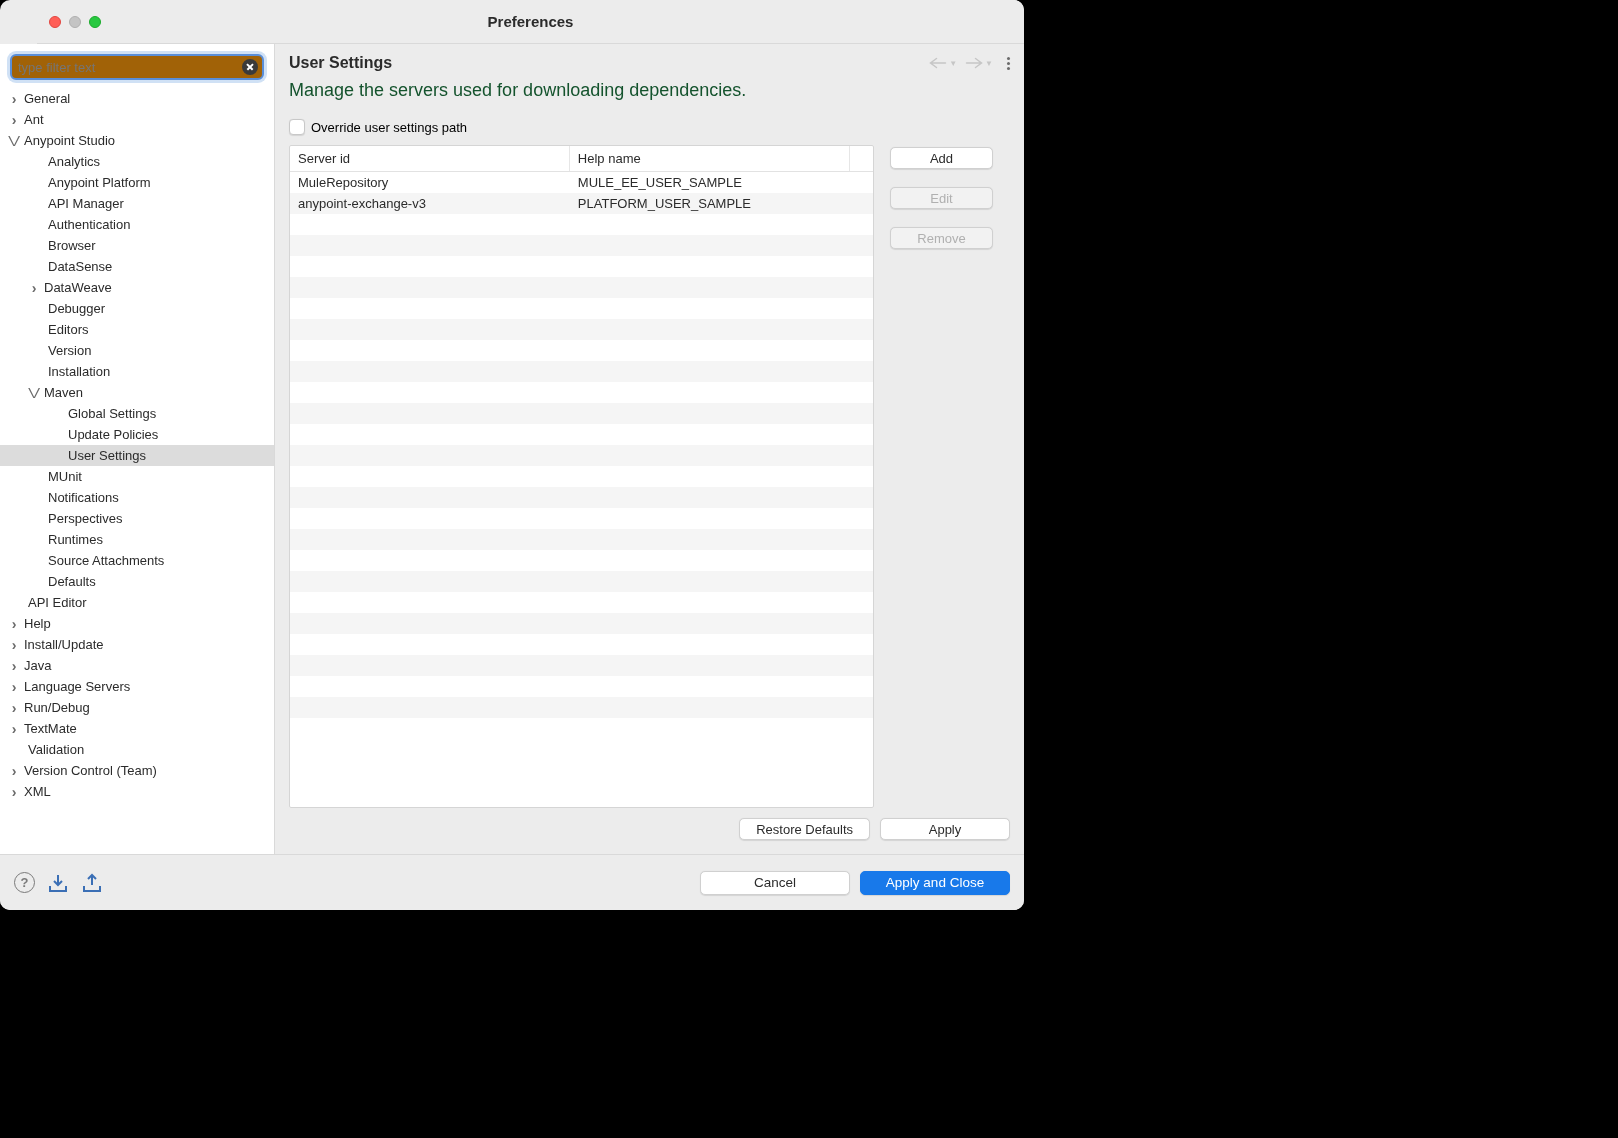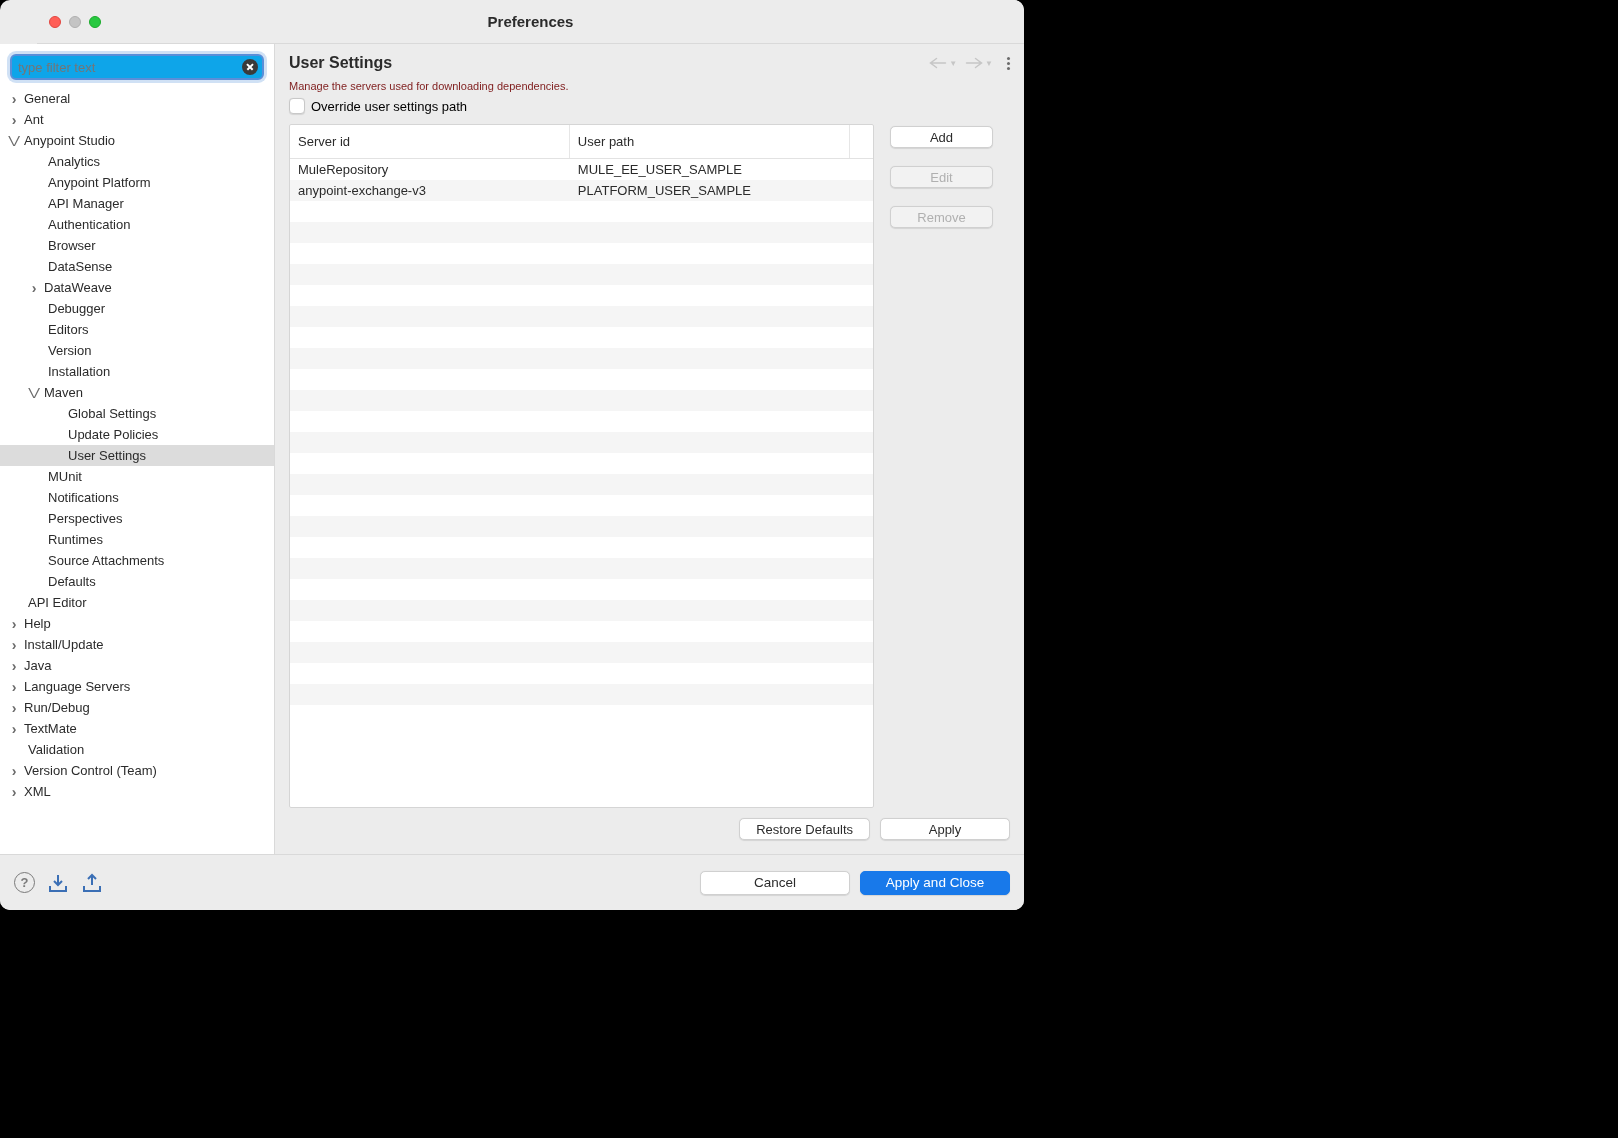--- a/index.html
+++ b/index.html
@@ -45,21 +45,21 @@
       display: flex;
       flex-direction: column;
       overflow: hidden;
     }
     .filter-wrap { padding: 10px 10px 6px 10px; }
     .filter-box {
       position: relative;
       border: 2px solid #5a8ed8;
       border-radius: 6px;
       box-shadow: 0 0 0 3px rgba(101,157,222,0.3);
-      background: #0ea5e9;
+      background: #a16207;
       height: 26px;
       display: flex;
       align-items: center;
       padding: 0 26px 0 6px;
     }
     .filter-box input {
       border: none; outline: none; width: 100%; font-size: 13px; background: transparent;
       color: #000;
     }
     .clear-btn {
@@ -91,21 +91,21 @@
     }
     .content-header h2 { font-size: 16px; font-weight: 700; color: #2b2b2b; }
     .header-icons { display: flex; align-items: center; gap: 8px; }
     .arrow-btn { display: flex; align-items: center; gap: 2px; opacity: 0.35; cursor: default; }
     .arrow-btn svg { width: 18px; height: 14px; }
     .triangle-down { font-size: 8px; color: #808080; }
     .dots-menu { display: flex; flex-direction: column; gap: 2px; margin-left: 6px; cursor: pointer; }
     .dots-menu span { width: 3px; height: 3px; border-radius: 50%; background: #6b6b6b; }
 
     .content-inner { flex: 1; padding: 0 14px 14px 14px; display: flex; flex-direction: column; overflow: hidden; }
-    .description { font-size: 11px; color: #7f1d1d; margin-bottom: 6px; }
+    .description { font-size: 18px; color: #14532d; margin-bottom: 18px; }
     .check-row { display: flex; align-items: center; gap: 6px; margin-bottom: 10px; }
     .checkbox {
       width: 16px; height: 16px; border-radius: 4px; background: #fff;
       border: 1px solid #c8c8c8; box-shadow: 0 0.5px 1px rgba(0,0,0,0.1);
     }
     .path-row { display: flex; align-items: center; gap: 10px; margin-bottom: 14px; }
     .path-label { color: #2b2b2b; }
     .path-input {
       flex: 1; height: 22px; background: #fff; border: 1px solid #cfcfcf;
       border-radius: 4px; max-width: 380px;
@@ -115,21 +115,21 @@
       background: #fff; border: 0.5px solid #d0d0d0; box-shadow: 0 0.5px 1px rgba(0,0,0,0.1);
       display: inline-flex; align-items: center; justify-content: center; cursor: pointer;
       min-width: 100px; color: #2b2b2b;
     }
     .btn.disabled { color: #b0b0b0; cursor: default; background: #f2f2f2; }
     .table-and-buttons { display: flex; gap: 16px; flex: 1; overflow: hidden; }
     .table-container {
       flex: 1; background: #fff; border: 1px solid #d5d5d5; border-radius: 2px;
       overflow: hidden; display: flex; flex-direction: column;
     }
-    .table-head { display: flex; height: 34px; border-bottom: 1px solid #e2e2e2; }
+    .table-head { display: flex; height: 26px; border-bottom: 1px solid #e2e2e2; }
     .th { padding: 4px 8px; font-size: 13px; color: #2b2b2b; border-right: 1px solid #e6e6e6; display: flex; align-items:center; }
     .th.c0 { width: 48%; }
     .th.c1 { width: 48%; }
     .th.c2 { width: 4%; border-right: none; }
     .tbody { flex: 1; overflow-y: auto; }
     .tr { display: flex; height: 21px; }
     .tr:nth-child(odd) { background: #fff; }
     .tr:nth-child(even) { background: #f5f5f5; }
     .td { padding: 2px 8px; font-size: 13px; color: #2b2b2b; display:flex; align-items:center; overflow:hidden; white-space:nowrap; }
     .td.c0 { width: 48%; }
@@ -340,21 +340,21 @@
       <div class="content-inner">
         <div class="description">Manage the servers used for downloading dependencies.</div>
         <div class="check-row">
           <div class="checkbox"></div>
           <span>Override user settings path</span>
         </div>
         <div class="table-and-buttons">
           <div class="table-container">
             <div class="table-head">
               <div class="th c0">Server id</div>
-              <div class="th c1">User path</div>
+              <div class="th c1">Help name</div>
               <div class="th c2"></div>
             </div>
             <div class="tbody" id="tbody">
                 <div class="tr">
                   <div class="td c0">MuleRepository</div>
                   <div class="td c1">MULE_EE_USER_SAMPLE</div>
                   <div class="td c2"></div>
                 </div>
                 <div class="tr">
                   <div class="td c0">anypoint-exchange-v3</div>

